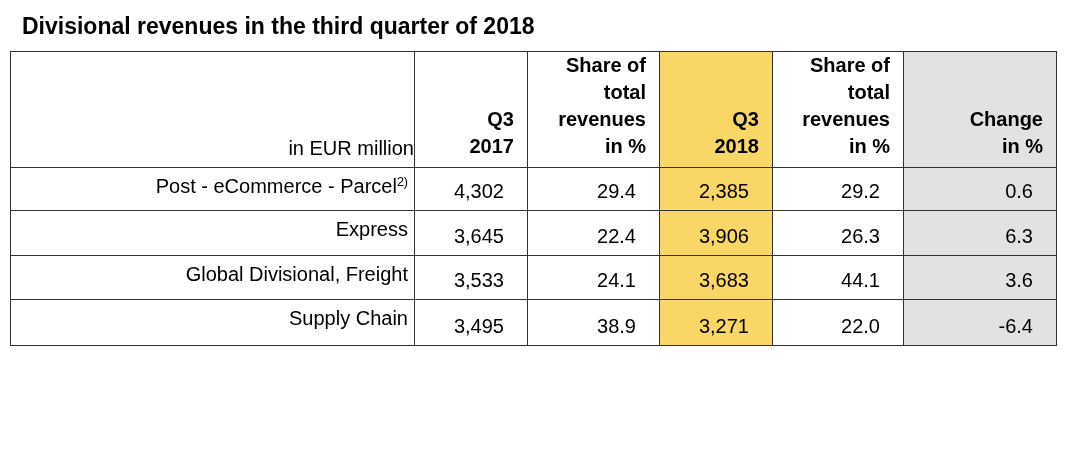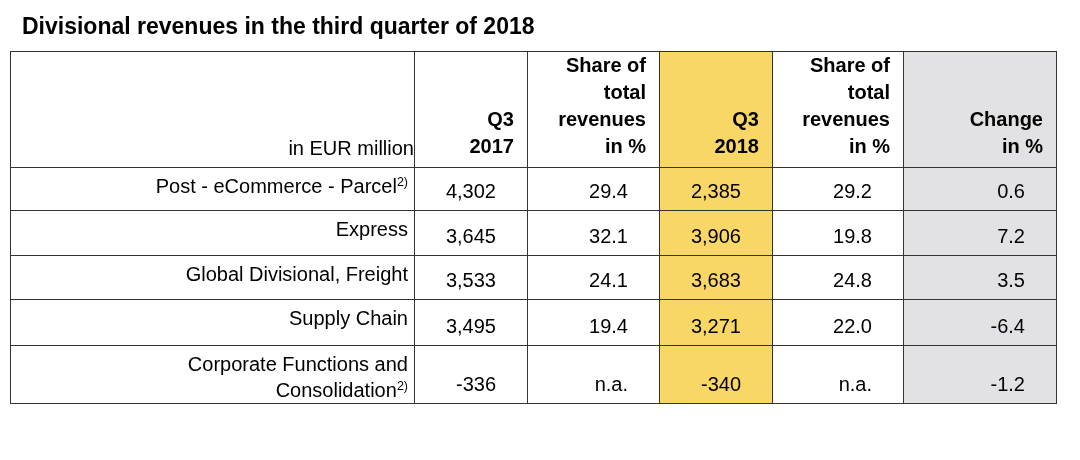--- a/index.html
+++ b/index.html
@@ -55,21 +55,21 @@
   td.lbl {
     text-align: right;
     vertical-align: top;
     padding: 5px 6px 0 11px;
     line-height: 1.3;
   }
   td.lbl .lbl-text { white-space: pre-line; }
   td.num {
     text-align: right;
     vertical-align: bottom;
-    padding: 0 31px 7px 0;
+    padding: 0 23px 7px 0;
     margin-left: 32px;
   }
   .col-yellow { background: var(--highlight-yellow); }
   .col-gray   { background: var(--highlight-gray); padding-left: 8px; }
   sup {
     font-size: 12.5px;
     line-height: 0;
     vertical-align: 7px;
   }
   tr.hdr      { height: 112px; }
@@ -120,45 +120,36 @@
         <td class="lbl"><span class="lbl-text">Post - eCommerce - Parcel</span><sup>2)</sup></td>
         <td class="num">4,302</td>
         <td class="num">29.4</td>
         <td class="num col-yellow">2,385</td>
         <td class="num">29.2</td>
         <td class="num col-gray">0.6</td>
       </tr>
       <tr class="r1">
         <td class="lbl"><span class="lbl-text">Express</span><sup></sup></td>
         <td class="num">3,645</td>
-        <td class="num">32.1</td>
+        <td class="num">22.4</td>
         <td class="num col-yellow">3,906</td>
-        <td class="num">19.8</td>
-        <td class="num col-gray">7.2</td>
+        <td class="num">26.3</td>
+        <td class="num col-gray">6.3</td>
       </tr>
       <tr class="r2">
         <td class="lbl"><span class="lbl-text">Global Divisional, Freight</span><sup></sup></td>
         <td class="num">3,533</td>
         <td class="num">24.1</td>
         <td class="num col-yellow">3,683</td>
-        <td class="num">24.8</td>
-        <td class="num col-gray">3.5</td>
+        <td class="num">44.1</td>
+        <td class="num col-gray">3.6</td>
       </tr>
       <tr class="r3">
         <td class="lbl"><span class="lbl-text">Supply Chain</span><sup></sup></td>
         <td class="num">3,495</td>
-        <td class="num">19.4</td>
+        <td class="num">38.9</td>
         <td class="num col-yellow">3,271</td>
         <td class="num">22.0</td>
         <td class="num col-gray">-6.4</td>
-      </tr>
-      <tr class="r4">
-        <td class="lbl"><span class="lbl-text">Corporate Functions and
-Consolidation</span><sup>2)</sup></td>
-        <td class="num">-336</td>
-        <td class="num">n.a.</td>
-        <td class="num col-yellow">-340</td>
-        <td class="num">n.a.</td>
-        <td class="num col-gray">-1.2</td>
       </tr>
     </tbody>
   </table>
 </div>
 
 </body></html>

